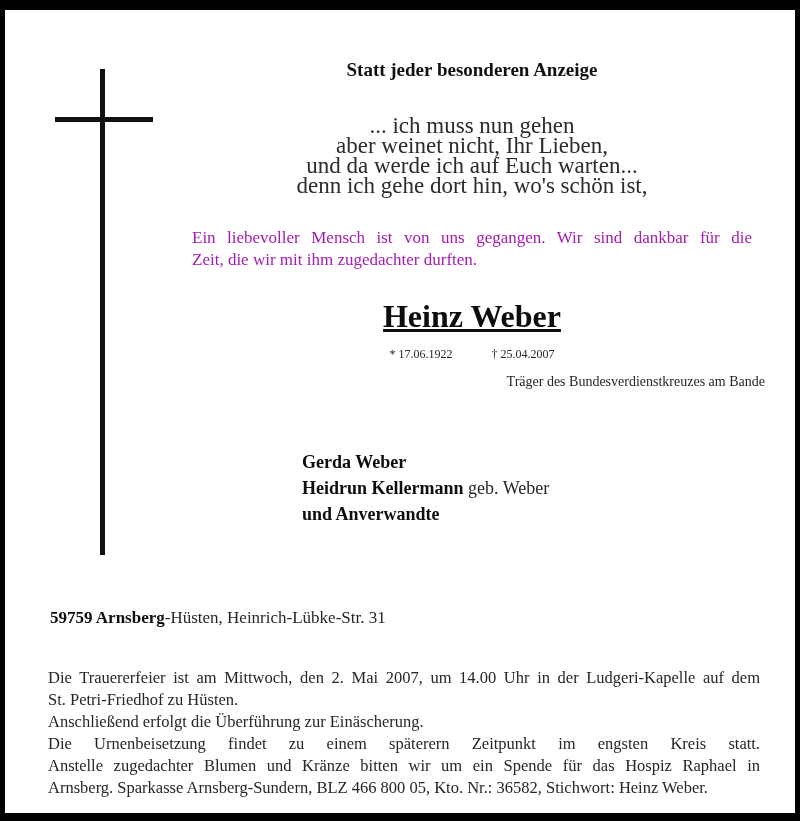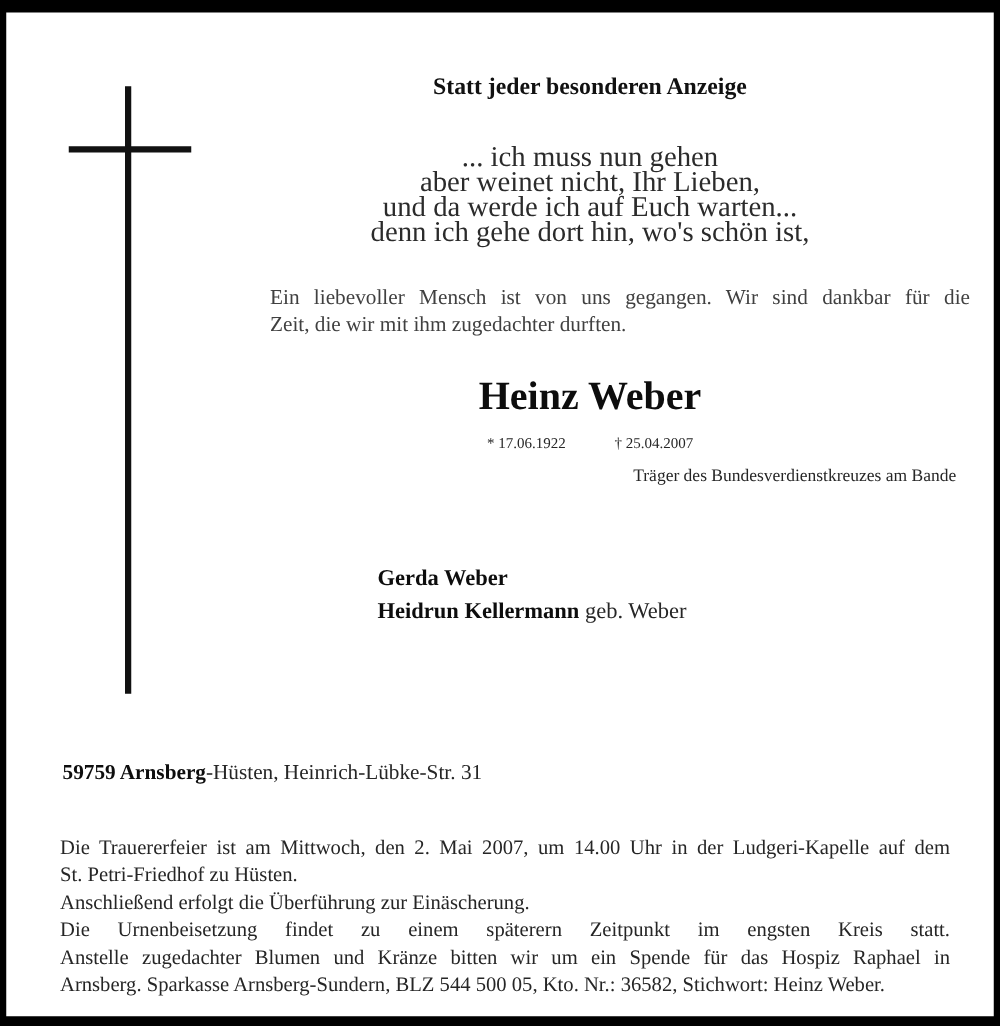--- a/index.html
+++ b/index.html
@@ -48,30 +48,30 @@
     text-align: center;
     font-size: 23px;
     line-height: 20px;
     color: #2b2b2b;
   }
   .intro {
     position: absolute;
     left: 187px; top: 217px; width: 560px;
     font-size: 17px;
     line-height: 22px;
-    color: #404040;
-    margin-left: 24px;
+    color: #a21caf;
   }
   .deceased-name {
     position: absolute;
     left: 187px; top: 288px; width: 560px;
     text-align: center;
     font-weight: bold;
     font-size: 32px;
     color: #0d0d0d;
+    text-decoration: underline;
   }
   .dates {
     position: absolute;
     left: 187px; top: 337px; width: 560px;
     text-align: center;
     font-size: 12px;
     color: #262626;
   }
   .dates .birth { display: inline-block; margin-right: 36px; }
   .dates .death { display: inline-block; }
@@ -148,30 +148,33 @@
     <div class="honor">Träger des Bundesverdienstkreuzes am Bande</div>
 
     <div class="farewell">
       <div class="mourners">
         <div>
           <span class="bold">Gerda Weber</span><span class="regular"></span>
         </div>
         <div>
           <span class="bold">Heidrun Kellermann</span><span class="regular"> geb. Weber</span>
         </div>
+        <div>
+          <span class="bold">und Anverwandte</span><span class="regular"></span>
+        </div>
       </div>
     </div>
 
     <div class="address">
       <span class="bold">59759 Arnsberg</span><span>-Hüsten, Heinrich-Lübke-Str. 31</span>
     </div>
 
     <div class="details">
       <div class="line-stretch">Die Trauererfeier ist am Mittwoch, den 2. Mai 2007, um 14.00 Uhr in der Ludgeri-Kapelle auf dem</div>
       <div class="line-left">St. Petri-Friedhof zu Hüsten.</div>
       <div class="line-left">Anschließend erfolgt die Überführung zur Einäscherung.</div>
       <div class="line-stretch">Die Urnenbeisetzung findet zu einem späterern Zeitpunkt im engsten Kreis statt.</div>
       <div class="line-stretch">Anstelle zugedachter Blumen und Kränze bitten wir um ein Spende für das Hospiz Raphael in</div>
-      <div class="line-left">Arnsberg. Sparkasse Arnsberg-Sundern, BLZ 544 500 05, Kto. Nr.: 36582, Stichwort: Heinz Weber.</div>
+      <div class="line-left">Arnsberg. Sparkasse Arnsberg-Sundern, BLZ 466 800 05, Kto. Nr.: 36582, Stichwort: Heinz Weber.</div>
     </div>
 
   </div>
 </div>
 
 </body></html>

